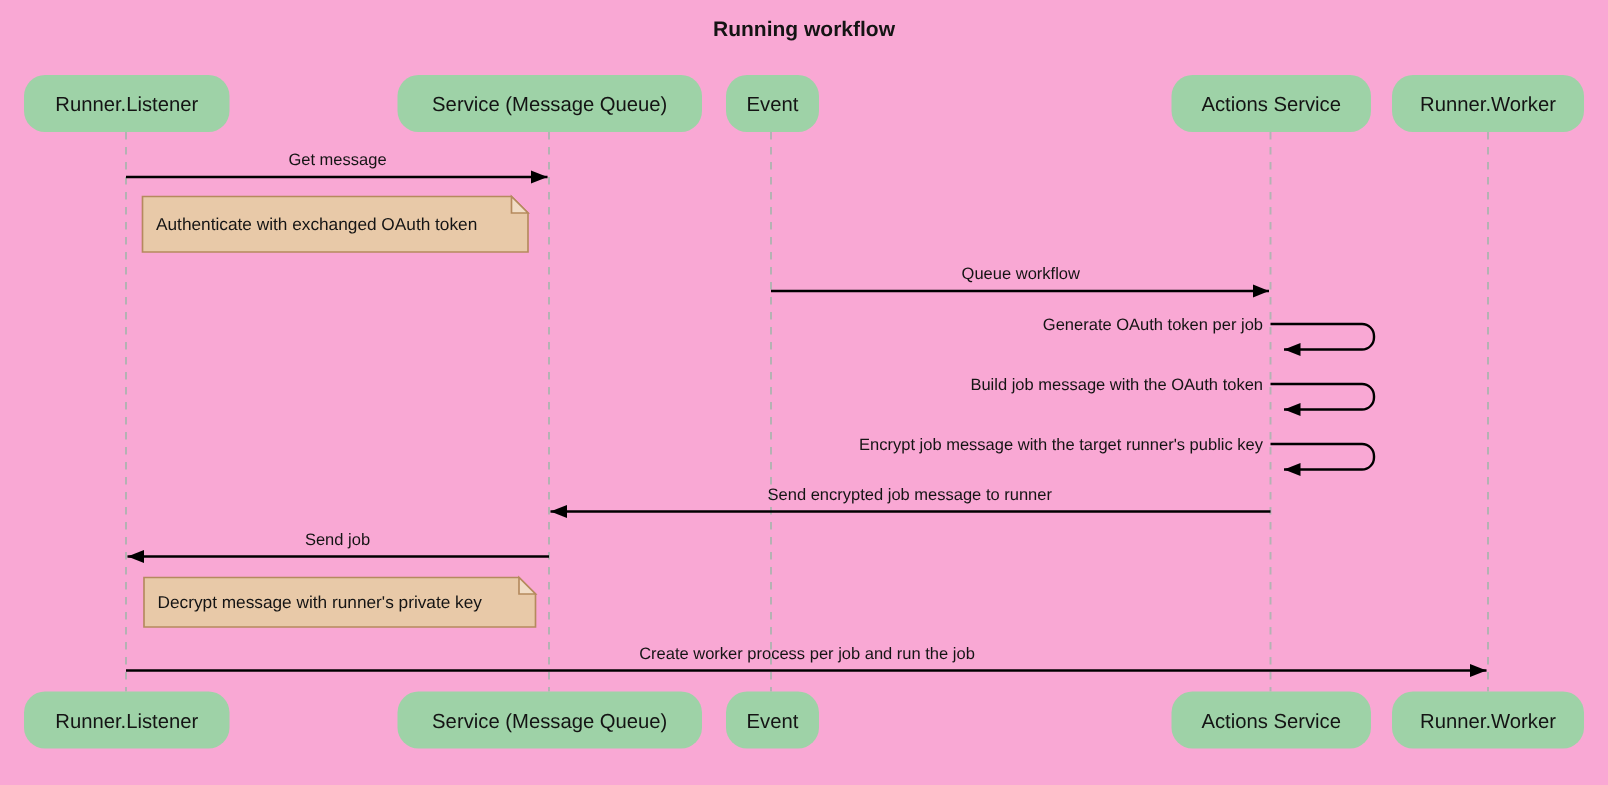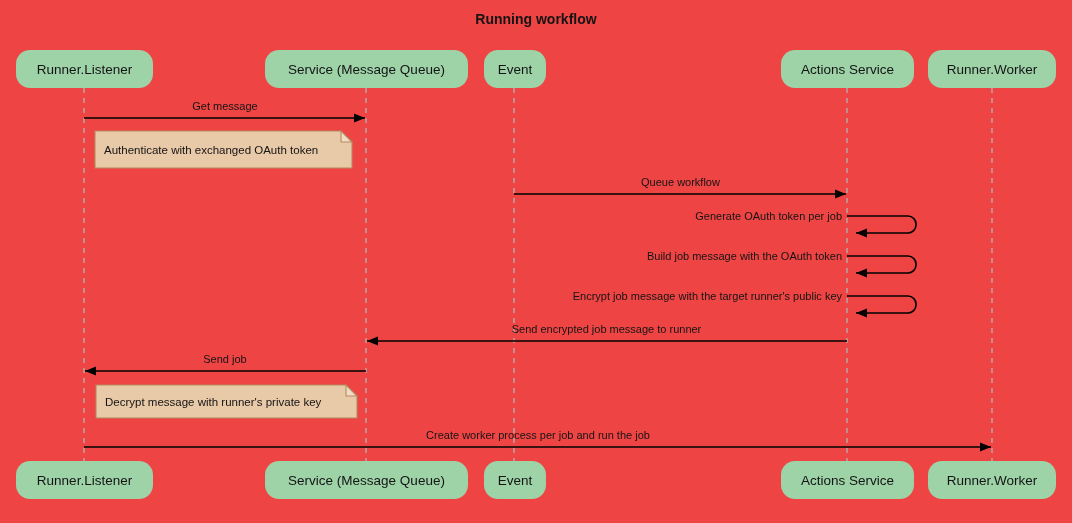--- a/index.html
+++ b/index.html
@@ -8,21 +8,21 @@
     background: #ffffff;
   }
   body {
     font-family: "Liberation Sans", sans-serif;
     -webkit-font-smoothing: antialiased;
   }
   #diagram-root {
     position: relative;
     width: 1072px;
     height: 523px;
-    background: #ef4444;
+    background: #f9a8d4;
     overflow: hidden;
   }
   #sequence-svg {
     position: absolute;
     left: 0;
     top: 0;
     width: 1072px;
     height: 523px;
     display: block;
   }

